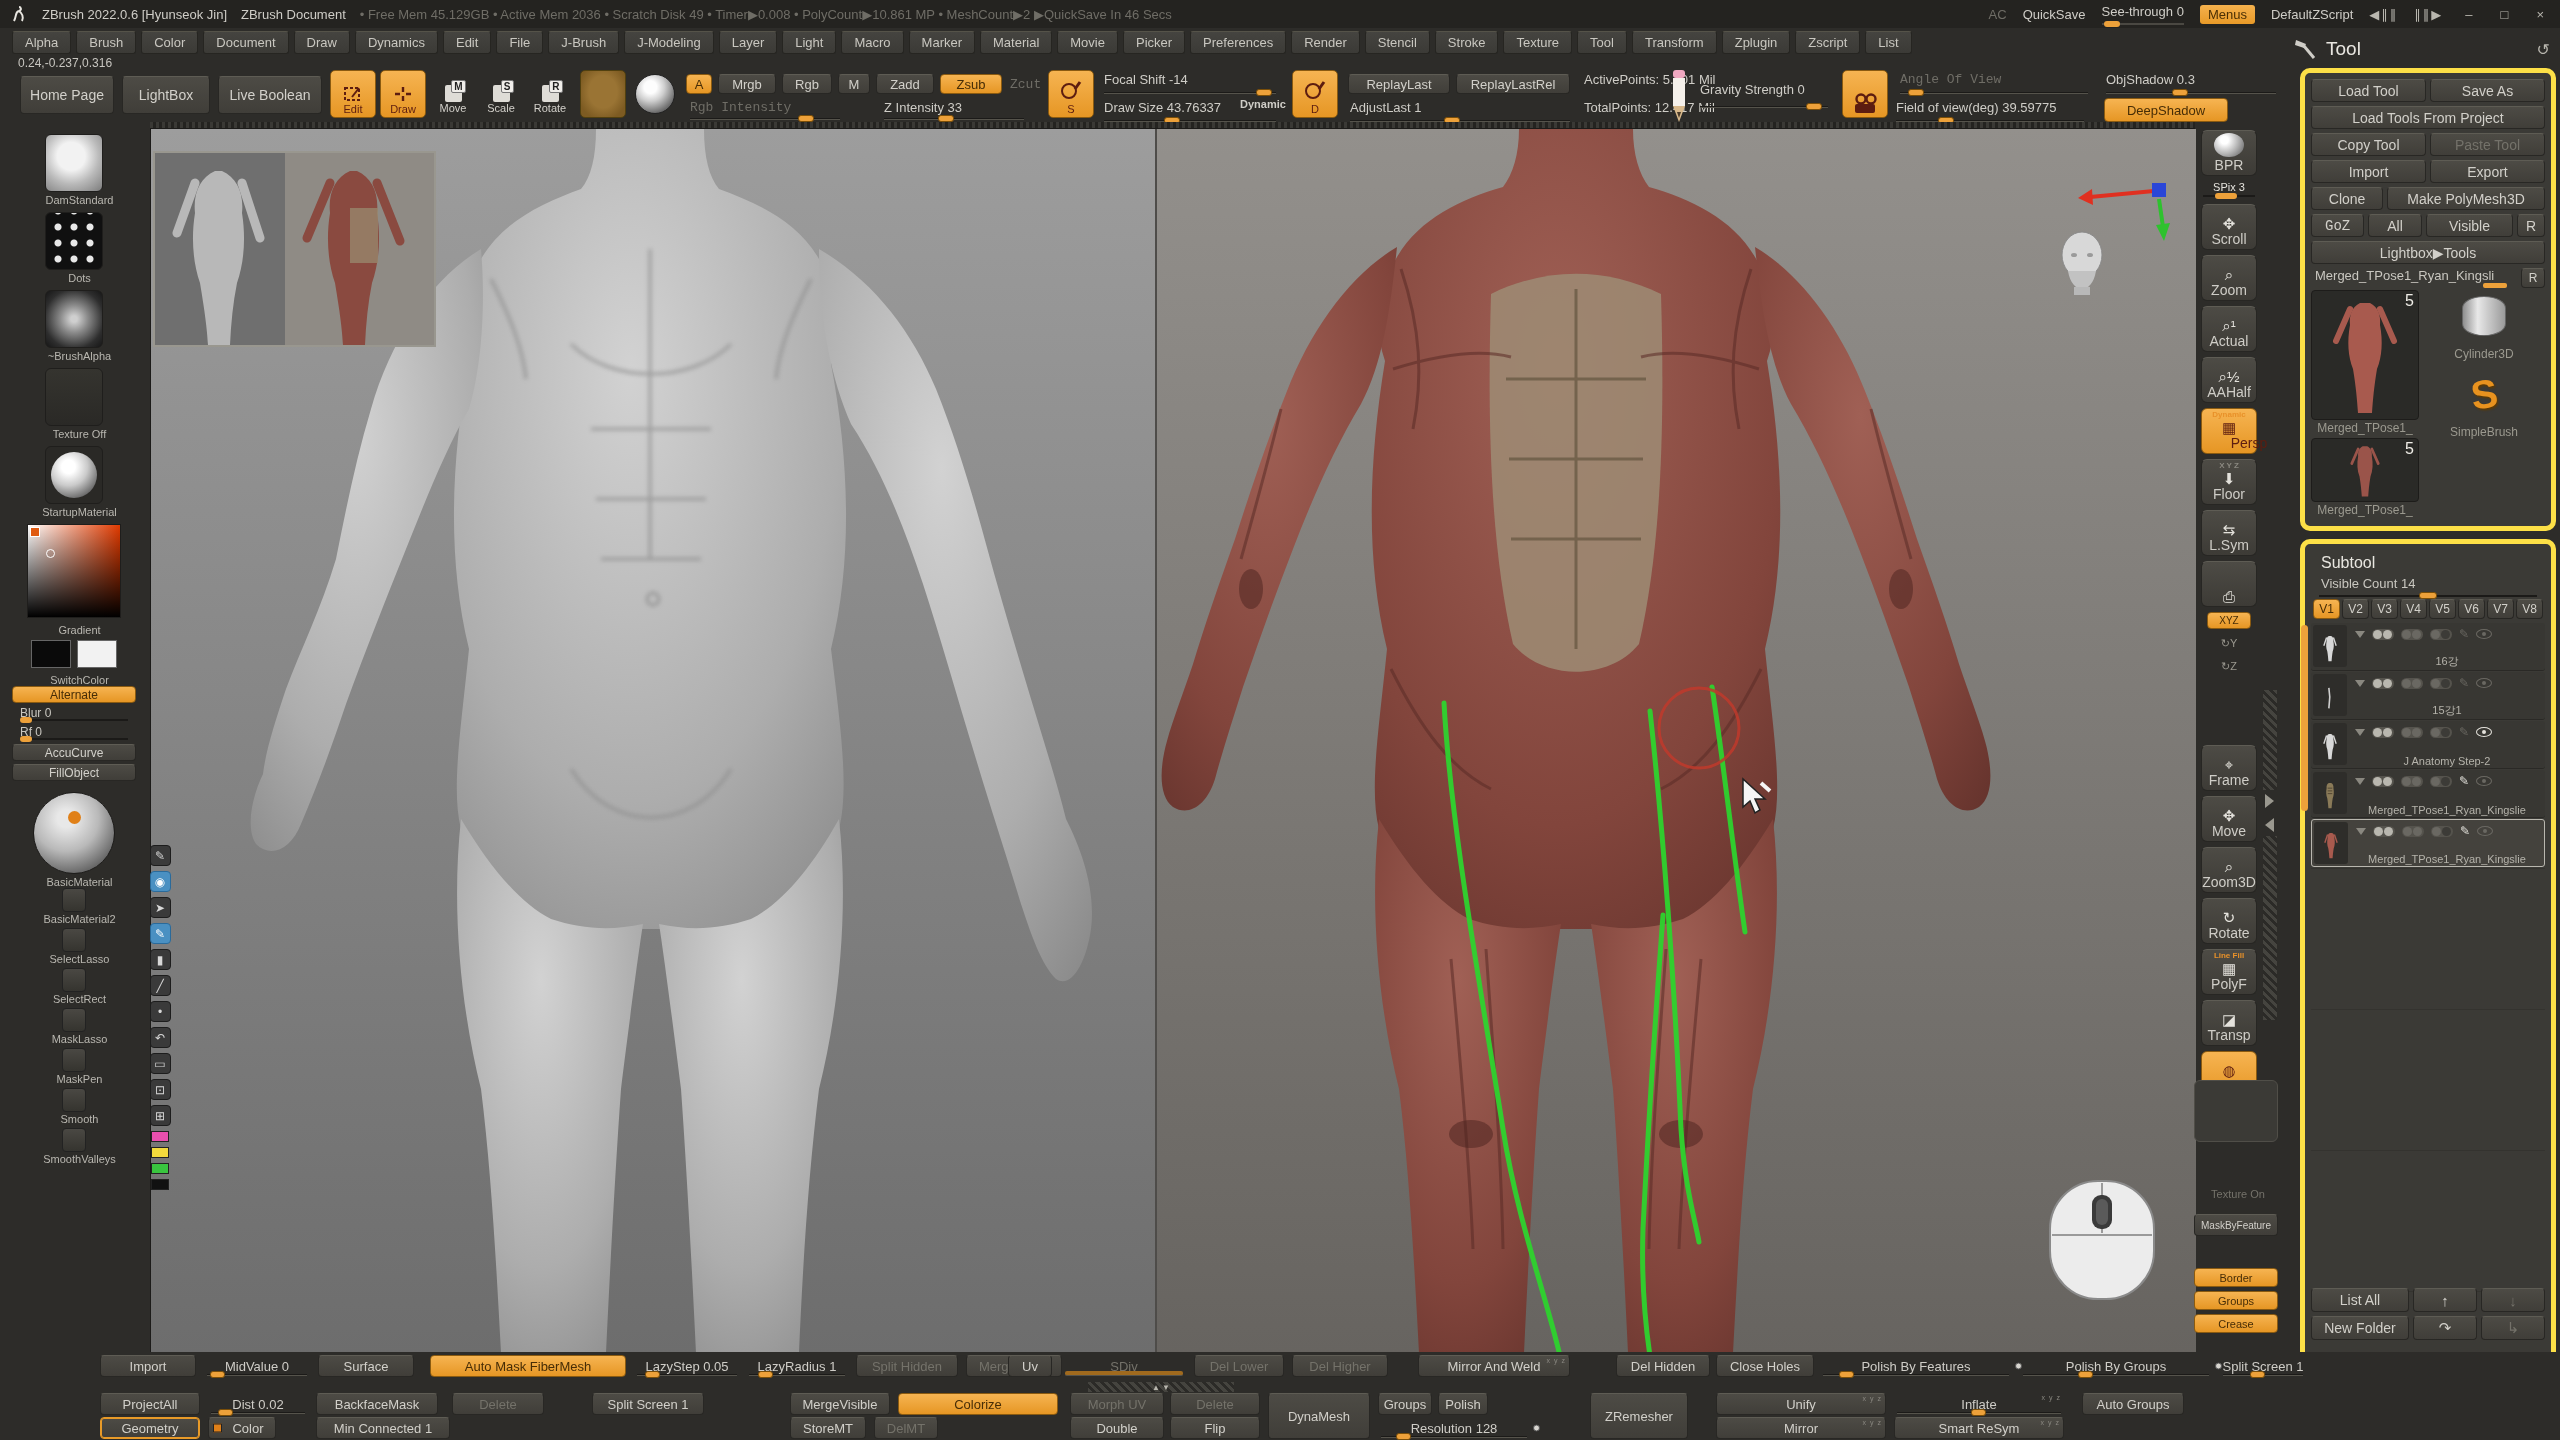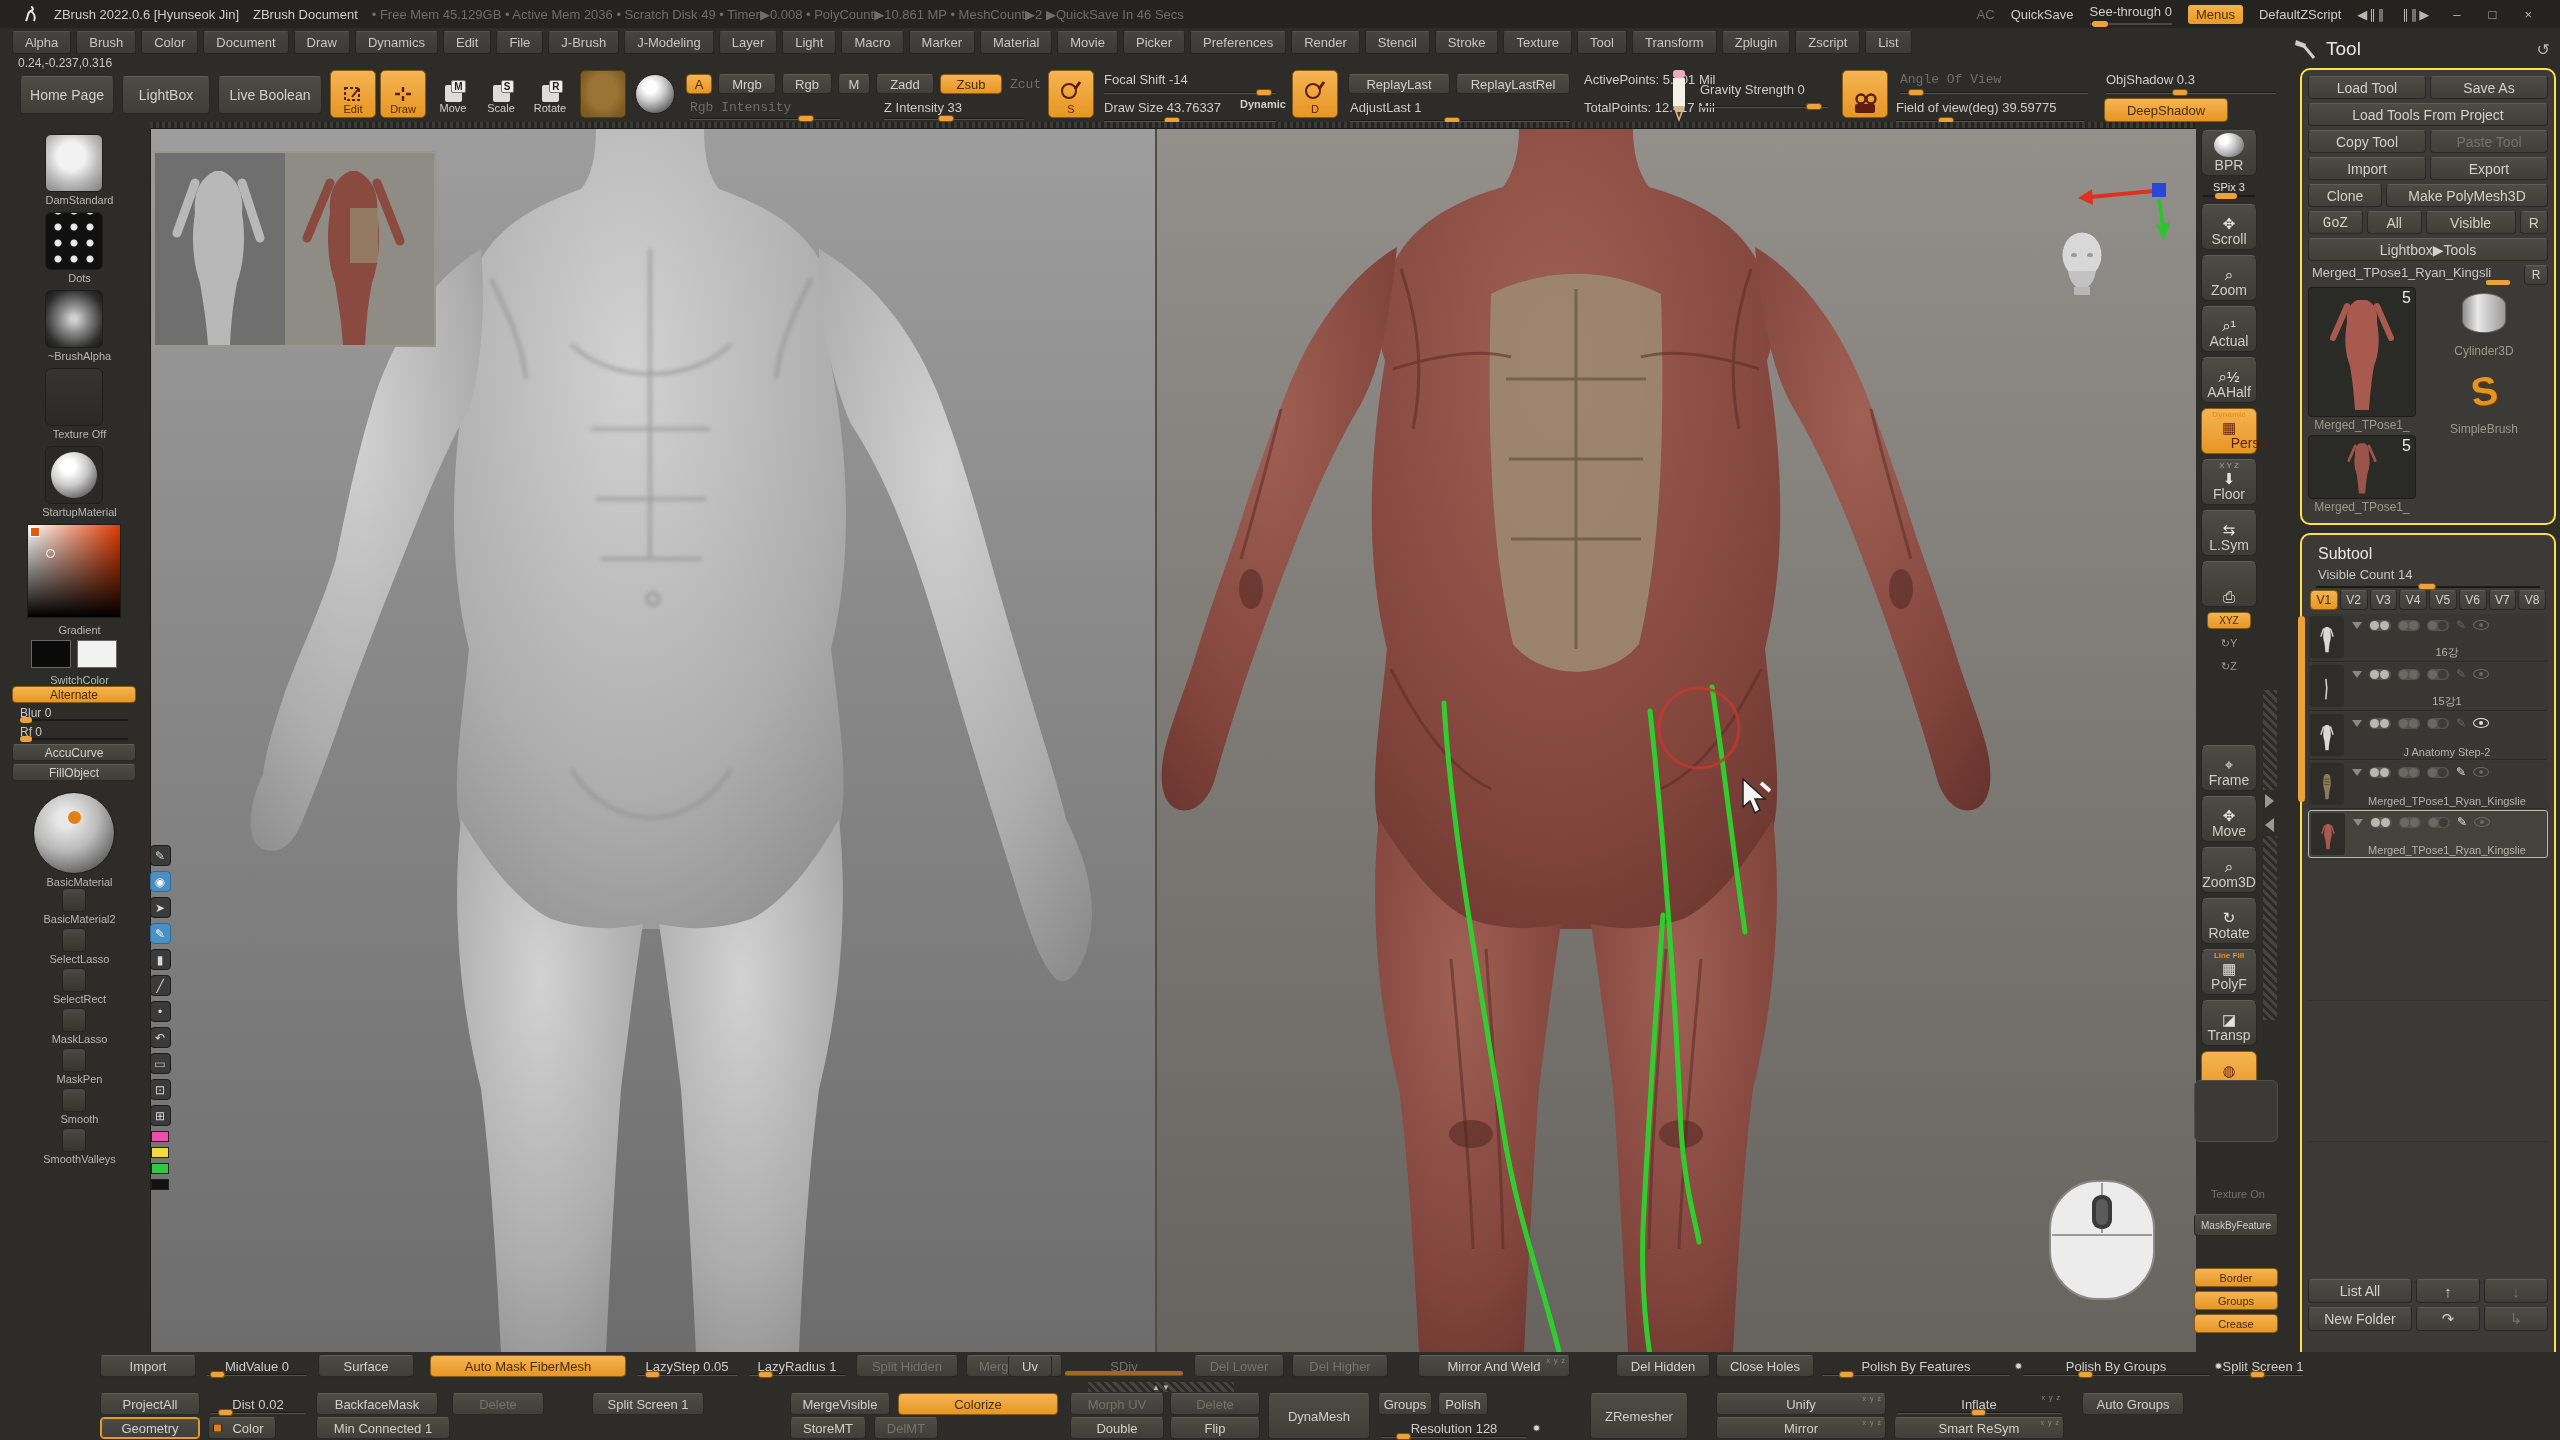--- a/index.html
+++ b/index.html
@@ -2,21 +2,21 @@
 <html><head>
 <meta charset="utf-8">
 <style>
 * { box-sizing: border-box; }
 html,body { margin:0; padding:0; background:#141312; }
 #screen { position:relative; width:2560px; height:1440px; background:#2d2c29; overflow:hidden;
   font-family:"Liberation Sans", sans-serif; color:#d2d0ca; font-size:13px; }
 
 
 .titlebar { position:absolute; left:0; top:0; width:2560px; height:28px; background:#242320;
-  display:flex; align-items:center; padding:0 22px; gap:14px; font-size:13px; color:#cfcdc7; }
+  display:flex; align-items:center; padding:0 10px; gap:14px; font-size:13px; color:#cfcdc7; }
 .titlebar .logo { width:18px; height:18px; }
 .tb-right { margin-left:auto; display:flex; align-items:center; gap:16px; }
 .tb-dim { color:#6f6d66; }
 .tb-menus { background:linear-gradient(#f5b14d,#e89a28); color:#4a2f05; padding:2px 8px; border-radius:3px; }
 .tb-see { position:relative; padding-bottom:6px; }
 .tb-see .track { position:absolute; left:0; right:0; bottom:0; height:2px; background:#4a4842; }
 .tb-see .hnd { position:absolute; left:2px; bottom:-2px; width:16px; height:6px; background:#eda13a; border-radius:3px; }
 .tb-glyphs { letter-spacing:2px; color:#b8b6ae; }
 .winbtn { color:#b8b6ae; padding:0 6px; }
 
@@ -140,21 +140,21 @@
 .sp-box { width:84px; height:62px; border-radius:6px; background:#3b3a36; border:1px solid #504e48; margin-bottom:46px; }
 .sp-dim { font-size:11px; color:#74726a; text-align:center; margin-bottom:14px; }
 .sp-btn { width:84px; height:22px; font-size:10px; margin-bottom:32px; }
 .sp-orange { width:84px; height:19px; font-size:11px; margin-bottom:4px; }
 
 
 .toolpanel { position:absolute; left:2286px; top:28px; width:274px; height:1412px; background:#2d2c29; }
 .tp-header { display:flex; align-items:center; padding:8px 10px 4px 6px; gap:8px; }
 .tp-title { font-size:19px; color:#e8e6e0; }
 .tp-reset { margin-left:auto; font-size:16px; color:#b8b6ae; }
-.tp-box { margin:2px 4px 8px 14px; border:2px solid #fde047; border-radius:10px; background:#3b3a36; padding:6px; }
+.tp-box { margin:2px 4px 8px 14px; border:5px solid #fde047; border-radius:10px; background:#3b3a36; padding:6px; }
 .tp-row { display:flex; gap:4px; margin-bottom:4px; }
 .tp-btn { height:23px; font-size:14px; flex:1; }
 .tool-name-row { display:flex; gap:4px; align-items:center; margin-bottom:2px; }
 .tool-name { flex:1; font-size:13px; color:#c9c7c0; padding-left:4px; position:relative; padding-bottom:5px; white-space:nowrap; overflow:hidden; }
 .tool-name .h { position:absolute; right:10px; bottom:0; width:24px; height:5px; background:#eda13a; border-radius:2px; }
 .tp-r { width:24px; height:20px; font-size:12px; }
 .thumbzone { display:flex; gap:4px; }
 .tz-left { display:flex; flex-direction:column; }
 .tthumb { width:108px; background:#2a2a27; border:1px solid #1d1c1a; border-radius:4px; position:relative; display:flex; align-items:center; justify-content:center; }
 .tthumb .badge { position:absolute; right:4px; top:1px; color:#efede7; font-size:16px; }

